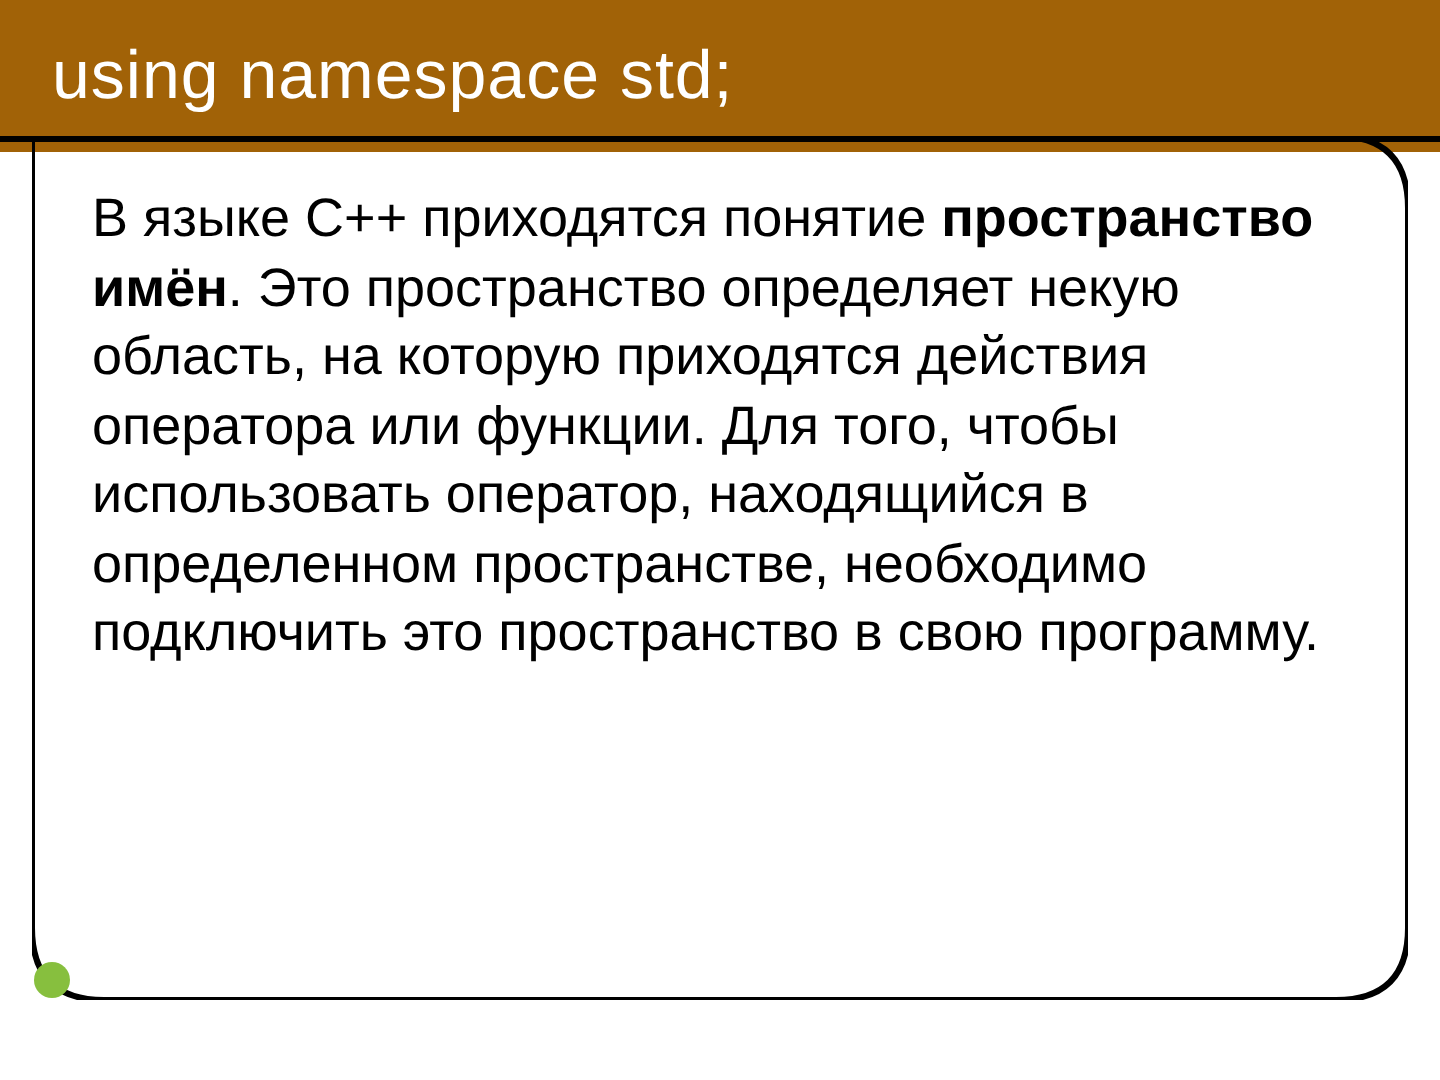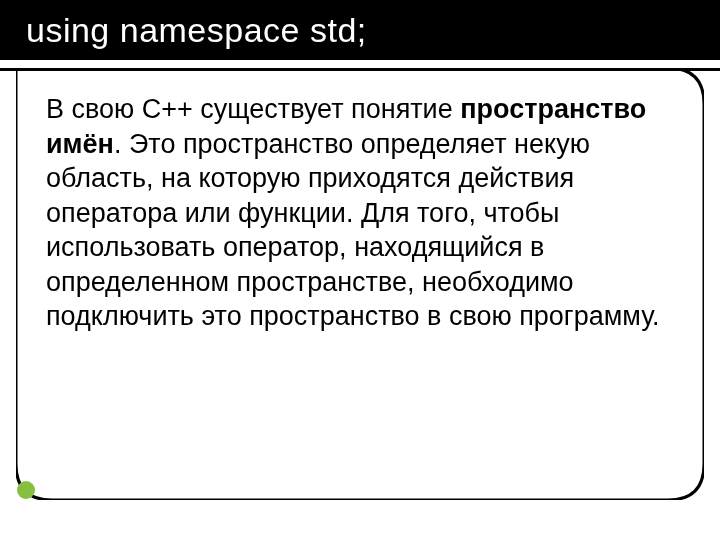--- a/index.html
+++ b/index.html
@@ -15,22 +15,22 @@
     position: relative;
     width: 720px;
     height: 540px;
     box-sizing: border-box;
   }
   .title-band {
     position: absolute;
     left: 0;
     top: 0;
     width: 720px;
-    height: 60px;
-    background: #000000;
+    height: 76px;
+    background: #a16207;
     display: flex;
     align-items: center;
     padding-left: 26px;
     box-sizing: border-box;
   }
   .title-text {
     color: #ffffff;
     font-size: 34px;
     font-weight: 400;
     letter-spacing: 0.5px;
@@ -93,17 +93,17 @@
                L 652 432
                Q 688 432 688 396
                L 688 36
                Q 688 0 652 0
                L 548 0" fill="none" stroke="#000000" stroke-width="3"></path>
 
       <circle cx="10" cy="422" r="9" fill="#87bf3e"></circle>
     </svg>
 
     <div class="body-text">
-      <span>В свою С++ существует понятие </span><b>пространство имён</b><span>. Это пространство определяет некую область, на которую приходятся действия оператора или функции. Для того, чтобы использовать оператор, находящийся в определенном пространстве, необходимо подключить это пространство в свою программу.</span>
+      <span>В языке С++ приходятся понятие </span><b>пространство имён</b><span>. Это пространство определяет некую область, на которую приходятся действия оператора или функции. Для того, чтобы использовать оператор, находящийся в определенном пространстве, необходимо подключить это пространство в свою программу.</span>
     </div>
   </div>
 
 </div>
 
 </body></html>

